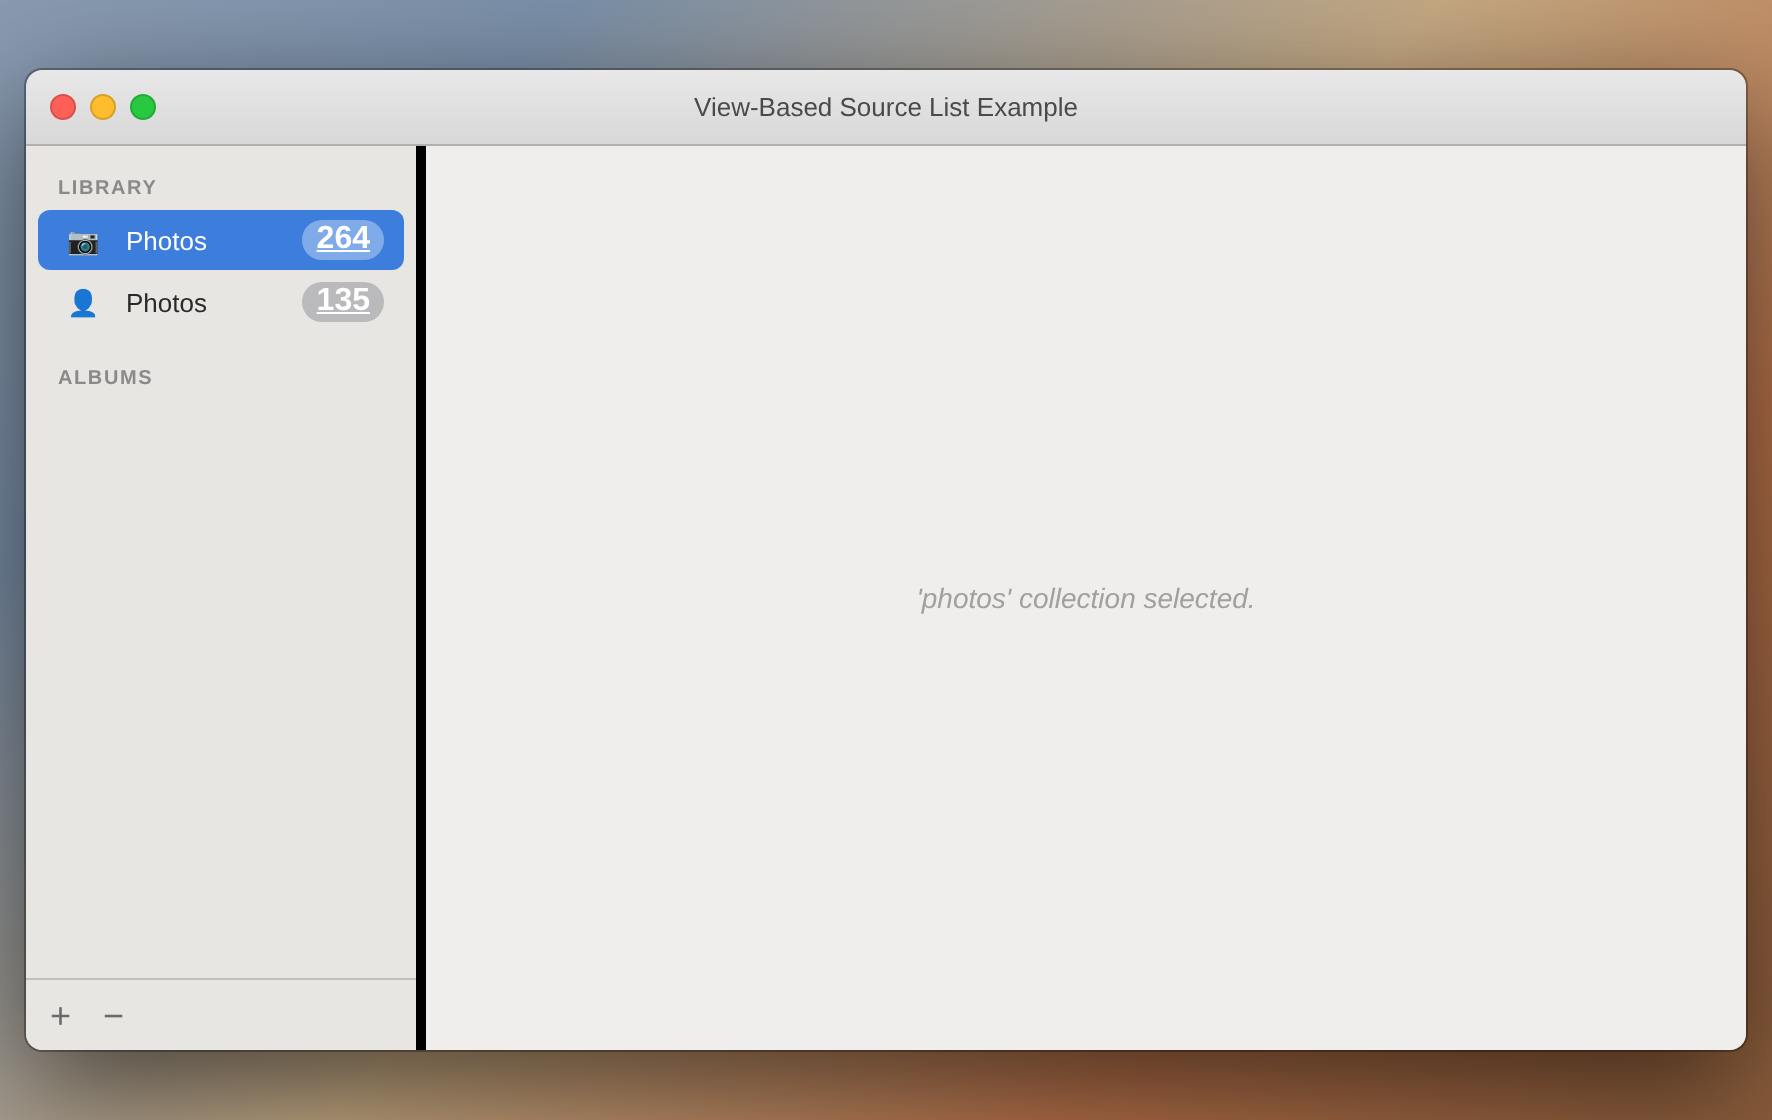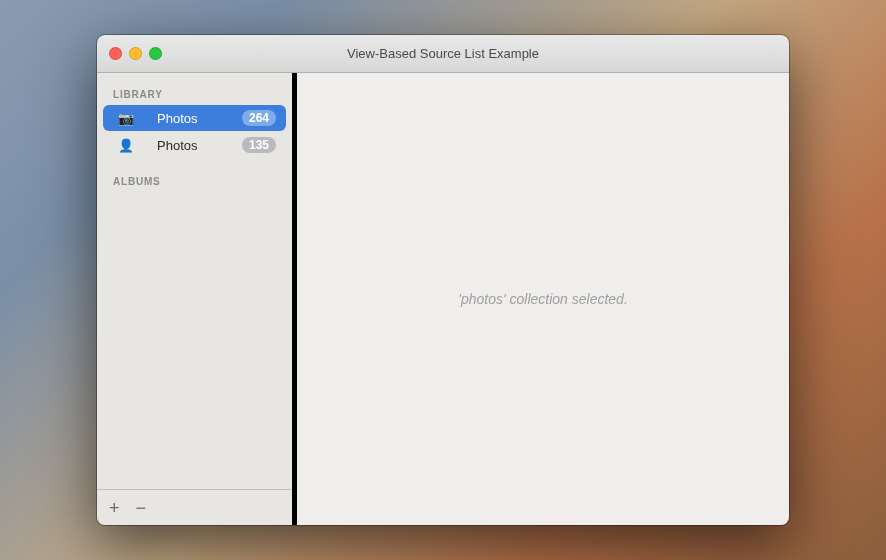--- a/index.html
+++ b/index.html
@@ -20,21 +20,21 @@
       content: '';
       position: fixed;
       inset: 0;
       background: linear-gradient(135deg, #8a9bb0 0%, #7a8fa8 20%, #c4a882 50%, #b8724a 75%, #8b5e3c 100%);
       z-index: 0;
     }
 
     .window {
       position: relative;
       z-index: 1;
-      width: 692px;
+      width: 860px;
       height: 490px;
       border-radius: 8px;
       box-shadow: 0 20px 60px rgba(0,0,0,0.6), 0 0 0 1px rgba(0,0,0,0.3);
       display: flex;
       flex-direction: column;
       overflow: hidden;
     }
 
     
     .titlebar {
@@ -107,21 +107,21 @@
       text-transform: uppercase;
     }
 
     .sidebar-item {
       display: flex;
       align-items: center;
       padding: 5px 10px 5px 14px;
       cursor: pointer;
       border-radius: 6px;
       margin: 1px 6px;
-      gap: 22px;
+      gap: 12px;
       position: relative;
     }
 
     .sidebar-item.selected {
       background: #3d7edd;
     }
 
     .sidebar-item.selected .item-label {
       color: white;
     }
@@ -141,26 +141,27 @@
     .item-label {
       flex: 1;
       font-size: 13px;
       color: #2a2a2a;
       font-weight: 400;
     }
 
     .badge {
       background: rgba(130,130,140,0.45);
       color: white;
-      font-size: 12px;
+      font-size: 16px;
       font-weight: 600;
       padding: 1px 7px;
       border-radius: 10px;
       min-width: 24px;
       text-align: center;
+      text-decoration: underline;
     }
 
     .sidebar-item.selected .badge {
       background: rgba(255,255,255,0.35);
       color: white;
     }
 
     .sidebar-footer {
       height: 36px;
       border-top: 1px solid #c0bebb;

